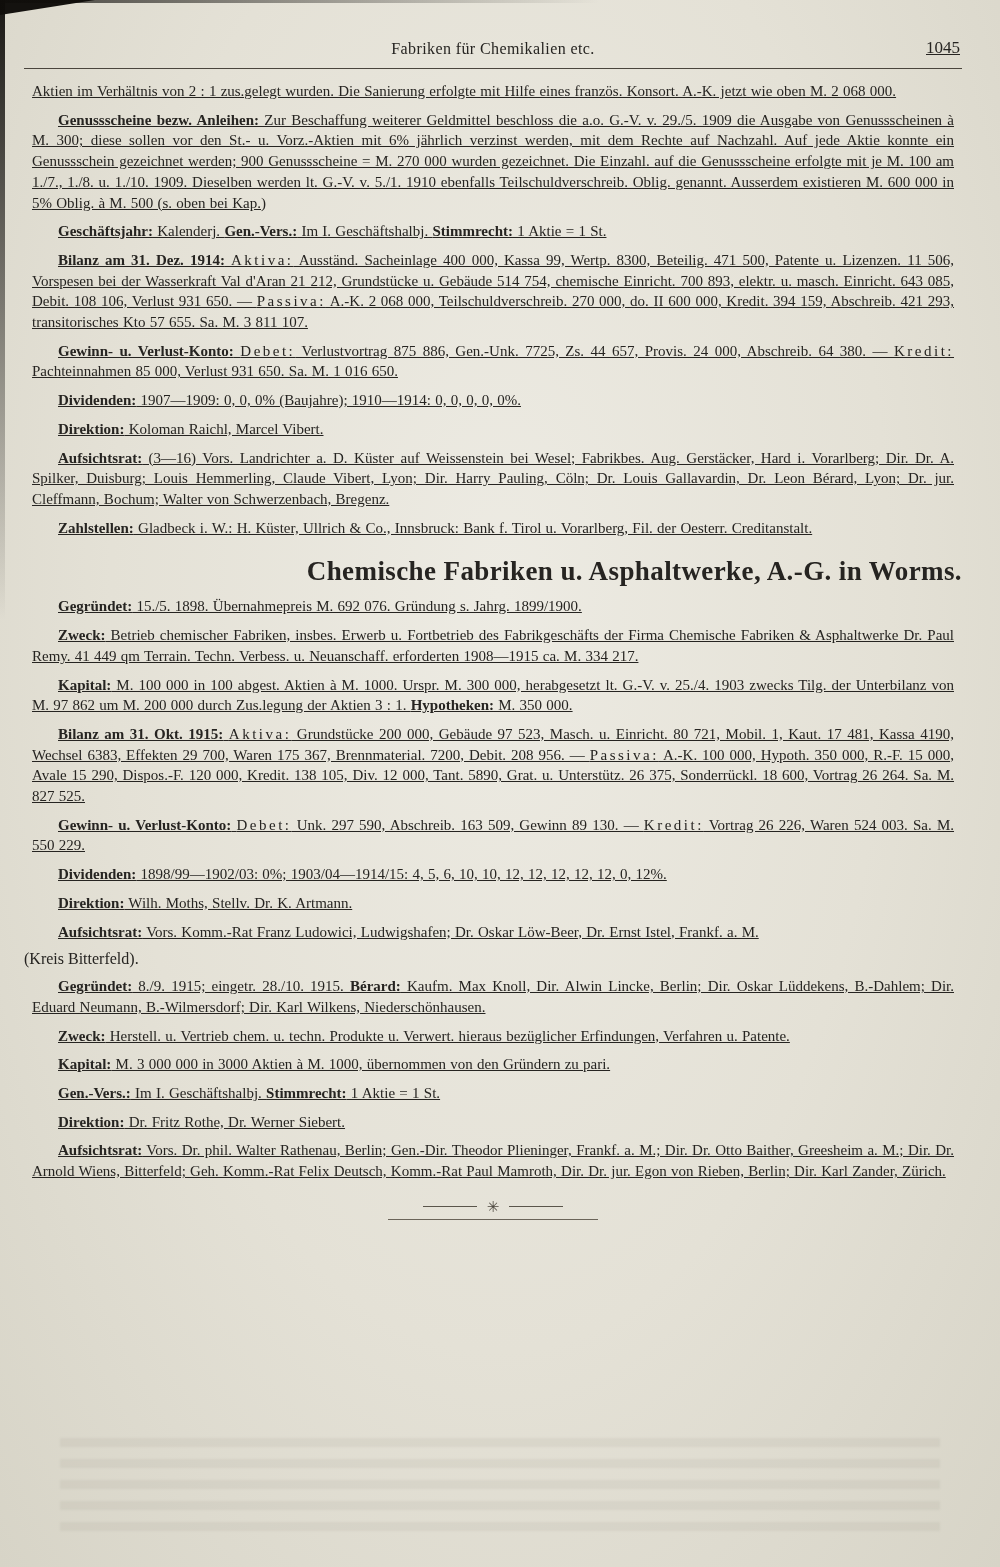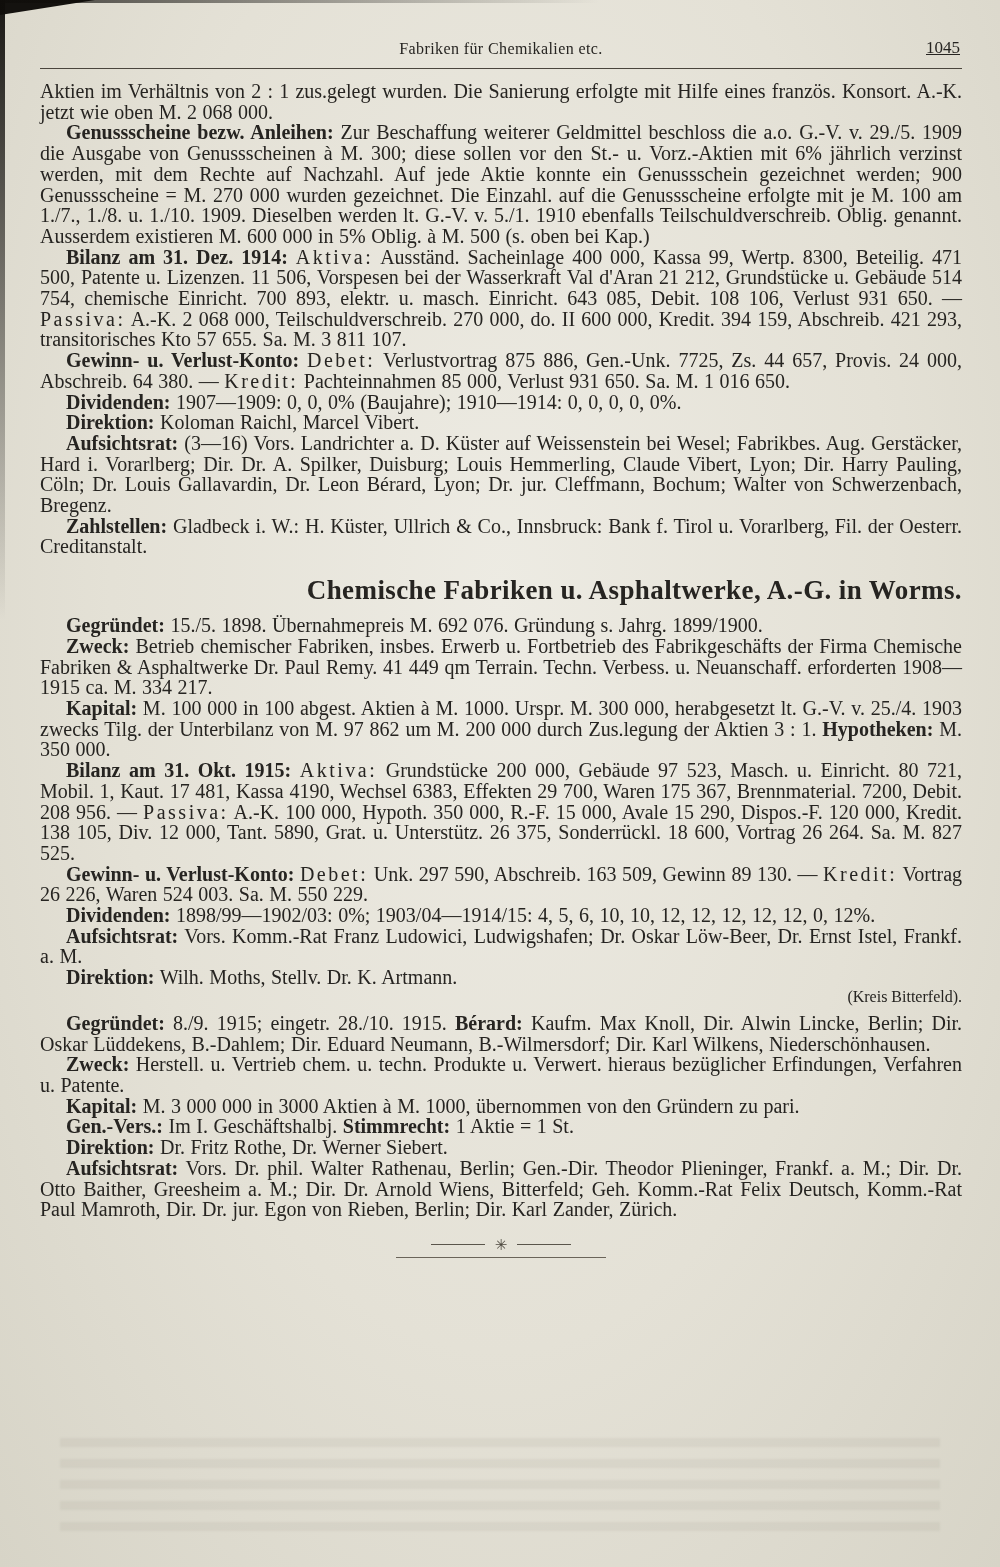--- a/index.html
+++ b/index.html
@@ -2,41 +2,42 @@
 <html><head>
 <meta charset="utf-8">
 <style>
   html,body{margin:0;padding:0;}
   body{
     width:1000px;height:1567px;position:relative;overflow:hidden;
     background:radial-gradient(ellipse at 50% 38%, #edebe3 0%, #e4e1d6 55%, #d7d4c7 100%);
     font-family:"Liberation Serif","DejaVu Serif",serif;
     color:#262421;
   }
-  .page-inner{padding:40px 38px 0 40px;position:relative;}
+  .page-inner{padding:40px 38px 0 24px;position:relative;}
   
   .runhead{position:relative;height:24px;font-size:16px;}
   .runhead .title{position:absolute;left:0;right:0;text-align:center;letter-spacing:0.4px;}
   .runhead .pagenum{position:absolute;right:2px;top:-2px;font-size:17px;text-decoration:underline;}
   .header-rule{border-bottom:1.3px solid #4a453d;margin:4px 0 12px;}
   
   .para{
-    margin:0;text-indent:26px;text-align:justify;
-    font-size:20px;line-height:20.7px;
+    margin:8px;text-indent:26px;text-align:justify;
+    font-size:15px;line-height:20.7px;
     word-spacing:0.5px;
+    text-decoration:underline;
   }
   .para.noindent{text-indent:0;}
   .b{font-weight:bold;}
   .sp{letter-spacing:2.5px;}
   
   .section-heading{
     font-size:27px;font-weight:bold;text-align:right;
     margin:18px 0 9px;letter-spacing:0.4px;line-height:1.15;
   }
-  .section-sub{text-align:right;font-size:16px;margin:0 0 7px;}
+  .section-sub{text-align:left;font-size:16px;margin:0 0 7px;}
   
   .ornament-row{margin-top:16px;display:flex;align-items:center;justify-content:center;gap:10px;}
   .ornament-line{width:54px;border-top:1px solid #5a554b;}
   .ornament-glyph{font-family:"DejaVu Sans",sans-serif;font-size:15px;color:#4d483f;}
   .ornament-underline{width:210px;border-top:1px solid #6a6459;margin:3px auto 0;}
   
   .corner-tl{position:absolute;top:0;left:0;width:0;height:0;
     border-top:15px solid #14120f;border-right:95px solid transparent;}
   .edge-left{position:absolute;top:0;left:0;width:5px;height:620px;
     background:linear-gradient(180deg, rgba(15,13,10,0.95), rgba(15,13,10,0));}
@@ -58,38 +59,39 @@
 
   <header class="runhead">
     <div class="title">Fabriken für Chemikalien etc.</div>
     <div class="pagenum">1045</div>
   </header>
   <div class="header-rule"></div>
 
   <section>
     <p class="para noindent"><span>Aktien im Verhältnis von 2 : 1 zus.gelegt wurden. Die Sanierung erfolgte mit Hilfe eines französ. Konsort. A.-K. jetzt wie oben M. 2 068 000.</span></p>
     <p class="para"><span class="b">Genussscheine bezw. Anleihen:</span><span> Zur Beschaffung weiterer Geldmittel beschloss die a.o. G.-V. v. 29./5. 1909 die Ausgabe von Genussscheinen à M. 300; diese sollen vor den St.- u. Vorz.-Aktien mit 6% jährlich verzinst werden, mit dem Rechte auf Nachzahl. Auf jede Aktie konnte ein Genussschein gezeichnet werden; 900 Genussscheine = M. 270 000 wurden gezeichnet. Die Einzahl. auf die Genussscheine erfolgte mit je M. 100 am 1./7., 1./8. u. 1./10. 1909. Dieselben werden lt. G.-V. v. 5./1. 1910 ebenfalls Teilschuldverschreib. Oblig. genannt. Ausserdem existieren M. 600 000 in 5% Oblig. à M. 500 (s. oben bei Kap.)</span></p>
+    <p class="para"><span class="b">Geschäftsjahr:</span><span> Kalenderj. </span><span class="b">Gen.-Vers.:</span><span> Im I. Geschäftshalbj. </span><span class="b">Stimmrecht:</span><span> 1 Aktie = 1 St.</span></p>
     <p class="para"><span class="b">Bilanz am 31. Dez. 1914:</span><span> </span><span class="sp">Aktiva:</span><span> Ausständ. Sacheinlage 400 000, Kassa 99, Wertp. 8300, Beteilig. 471 500, Patente u. Lizenzen. 11 506, Vorspesen bei der Wasserkraft Val d'Aran 21 212, Grundstücke u. Gebäude 514 754, chemische Einricht. 700 893, elektr. u. masch. Einricht. 643 085, Debit. 108 106, Verlust 931 650. — </span><span class="sp">Passiva:</span><span> A.-K. 2 068 000, Teilschuldverschreib. 270 000, do. II 600 000, Kredit. 394 159, Abschreib. 421 293, transitorisches Kto 57 655. Sa. M. 3 811 107.</span></p>
     <p class="para"><span class="b">Gewinn- u. Verlust-Konto:</span><span> </span><span class="sp">Debet:</span><span> Verlustvortrag 875 886, Gen.-Unk. 7725, Zs. 44 657, Provis. 24 000, Abschreib. 64 380. — </span><span class="sp">Kredit:</span><span> Pachteinnahmen 85 000, Verlust 931 650. Sa. M. 1 016 650.</span></p>
     <p class="para"><span class="b">Dividenden:</span><span> 1907—1909: 0, 0, 0% (Baujahre); 1910—1914: 0, 0, 0, 0, 0%.</span></p>
     <p class="para"><span class="b">Direktion:</span><span> Koloman Raichl, Marcel Vibert.</span></p>
     <p class="para"><span class="b">Aufsichtsrat:</span><span> (3—16) Vors. Landrichter a. D. Küster auf Weissenstein bei Wesel; Fabrikbes. Aug. Gerstäcker, Hard i. Vorarlberg; Dir. Dr. A. Spilker, Duisburg; Louis Hemmerling, Claude Vibert, Lyon; Dir. Harry Pauling, Cöln; Dr. Louis Gallavardin, Dr. Leon Bérard, Lyon; Dr. jur. Cleffmann, Bochum; Walter von Schwerzenbach, Bregenz.</span></p>
     <p class="para"><span class="b">Zahlstellen:</span><span> Gladbeck i. W.: H. Küster, Ullrich &amp; Co., Innsbruck: Bank f. Tirol u. Vorarlberg, Fil. der Oesterr. Creditanstalt.</span></p>
   </section>
 
   <section>
     <h2 class="section-heading">Chemische Fabriken u. Asphaltwerke, A.-G. in Worms.</h2>
     <p class="para"><span class="b">Gegründet:</span><span> 15./5. 1898. Übernahmepreis M. 692 076. Gründung s. Jahrg. 1899/1900.</span></p>
     <p class="para"><span class="b">Zweck:</span><span> Betrieb chemischer Fabriken, insbes. Erwerb u. Fortbetrieb des Fabrikgeschäfts der Firma Chemische Fabriken &amp; Asphaltwerke Dr. Paul Remy. 41 449 qm Terrain. Techn. Verbess. u. Neuanschaff. erforderten 1908—1915 ca. M. 334 217.</span></p>
     <p class="para"><span class="b">Kapital:</span><span> M. 100 000 in 100 abgest. Aktien à M. 1000. Urspr. M. 300 000, herabgesetzt lt. G.-V. v. 25./4. 1903 zwecks Tilg. der Unterbilanz von M. 97 862 um M. 200 000 durch Zus.legung der Aktien 3 : 1. </span><span class="b">Hypotheken:</span><span> M. 350 000.</span></p>
     <p class="para"><span class="b">Bilanz am 31. Okt. 1915:</span><span> </span><span class="sp">Aktiva:</span><span> Grundstücke 200 000, Gebäude 97 523, Masch. u. Einricht. 80 721, Mobil. 1, Kaut. 17 481, Kassa 4190, Wechsel 6383, Effekten 29 700, Waren 175 367, Brennmaterial. 7200, Debit. 208 956. — </span><span class="sp">Passiva:</span><span> A.-K. 100 000, Hypoth. 350 000, R.-F. 15 000, Avale 15 290, Dispos.-F. 120 000, Kredit. 138 105, Div. 12 000, Tant. 5890, Grat. u. Unterstütz. 26 375, Sonderrückl. 18 600, Vortrag 26 264. Sa. M. 827 525.</span></p>
     <p class="para"><span class="b">Gewinn- u. Verlust-Konto:</span><span> </span><span class="sp">Debet:</span><span> Unk. 297 590, Abschreib. 163 509, Gewinn 89 130. — </span><span class="sp">Kredit:</span><span> Vortrag 26 226, Waren 524 003. Sa. M. 550 229.</span></p>
     <p class="para"><span class="b">Dividenden:</span><span> 1898/99—1902/03: 0%; 1903/04—1914/15: 4, 5, 6, 10, 10, 12, 12, 12, 12, 12, 0, 12%.</span></p>
+    <p class="para"><span class="b">Direktion:</span><span> Wilh. Moths, Stellv. Dr. K. Artmann.</span></p>
     <p class="para"><span class="b">Aufsichtsrat:</span><span> Vors. Komm.-Rat Franz Ludowici, Ludwigshafen; Dr. Oskar Löw-Beer, Dr. Ernst Istel, Frankf. a. M.</span></p>
-    <p class="para"><span class="b">Direktion:</span><span> Wilh. Moths, Stellv. Dr. K. Artmann.</span></p>
   </section>
 
   <section>
     <div class="section-sub">(Kreis Bitterfeld).</div>
     <p class="para"><span class="b">Gegründet:</span><span> 8./9. 1915; eingetr. 28./10. 1915. </span><span class="b">Bérard:</span><span> Kaufm. Max Knoll, Dir. Alwin Lincke, Berlin; Dir. Oskar Lüddekens, B.-Dahlem; Dir. Eduard Neumann, B.-Wilmersdorf; Dir. Karl Wilkens, Niederschönhausen.</span></p>
     <p class="para"><span class="b">Zweck:</span><span> Herstell. u. Vertrieb chem. u. techn. Produkte u. Verwert. hieraus bezüglicher Erfindungen, Verfahren u. Patente.</span></p>
     <p class="para"><span class="b">Kapital:</span><span> M. 3 000 000 in 3000 Aktien à M. 1000, übernommen von den Gründern zu pari.</span></p>
     <p class="para"><span class="b">Gen.-Vers.:</span><span> Im I. Geschäftshalbj. </span><span class="b">Stimmrecht:</span><span> 1 Aktie = 1 St.</span></p>
     <p class="para"><span class="b">Direktion:</span><span> Dr. Fritz Rothe, Dr. Werner Siebert.</span></p>
     <p class="para"><span class="b">Aufsichtsrat:</span><span> Vors. Dr. phil. Walter Rathenau, Berlin; Gen.-Dir. Theodor Plieninger, Frankf. a. M.; Dir. Dr. Otto Baither, Greesheim a. M.; Dir. Dr. Arnold Wiens, Bitterfeld; Geh. Komm.-Rat Felix Deutsch, Komm.-Rat Paul Mamroth, Dir. Dr. jur. Egon von Rieben, Berlin; Dir. Karl Zander, Zürich.</span></p>

